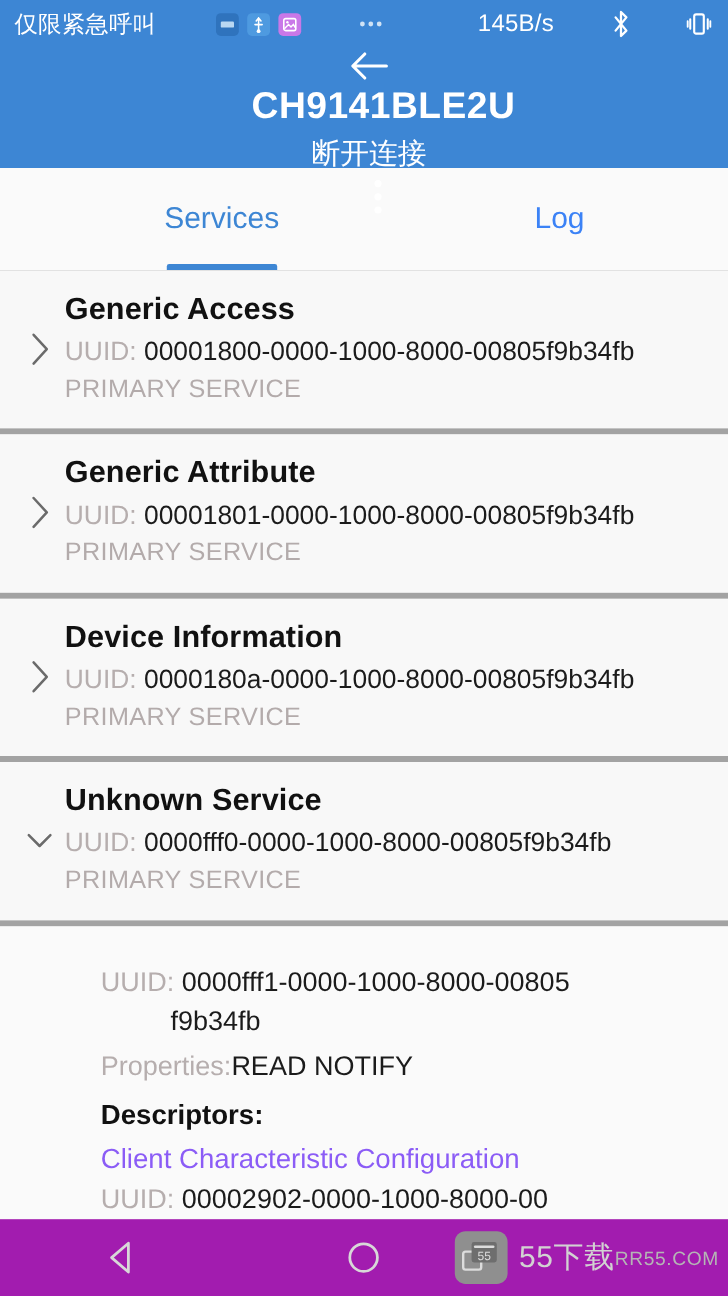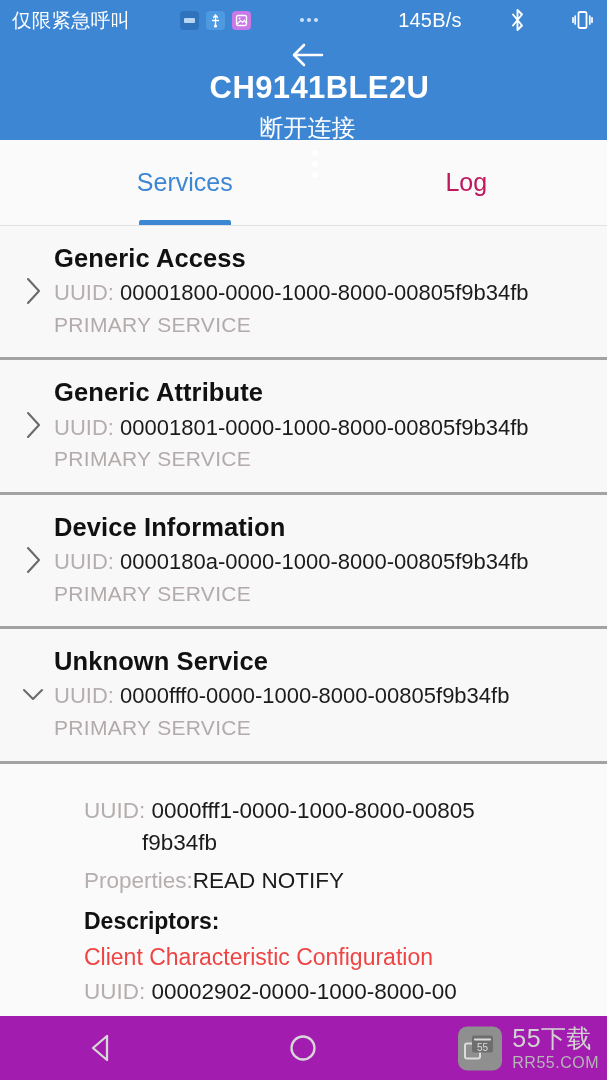--- a/index.html
+++ b/index.html
@@ -62,32 +62,32 @@
   
   .tabs {
     height:86px; background:#fafafa; display:flex;
     border-bottom:1px solid #e2e2e2;
   }
   .tab {
     flex:1 1 0; display:flex; align-items:center; justify-content:center;
     position:relative; font-size:25px;
   }
   .tab.active { color:#3d86d4;margin-left:44px; }
-  .tab.inactive { color:#be185d; }
+  .tab.inactive { color:#3b82f6; }
   .tab.active:after {
     content:""; position:absolute; bottom:0; left:50%; transform:translateX(-50%);
     width:92px; height:5px; background:#3d86d4; border-radius:2px 2px 0 0;
   }
 
   
   .svc-list { background:#f7f7f7; }
   .svc {
     display:flex; align-items:center;
     padding:16px 14px 18px 14px;
-    border-bottom:3px solid #a3a3a3;
+    border-bottom:5px solid #a3a3a3;
     background:#f8f8f8;
   }
   .chev { width:38px; min-width:38px; display:flex; align-items:center; justify-content:center; color:#6b6b6b; }
   .svc-body { flex:1 1 auto; padding-left:2px; }
   .svc-name { font-size:25.5px; font-weight:bold; color:#111; letter-spacing:.1px; line-height:1.3; }
   .svc-uuid { font-size:22px; color:#1b1b1b; line-height:1.45; margin-top:2px; white-space:nowrap; }
   .svc-uuid .lbl { color:#b6aeae; }
   .svc-type { font-size:21px; color:#b3abab; letter-spacing:.3px; line-height:1.4; margin-top:1px; }
 
   
@@ -96,40 +96,40 @@
   }
   .char-head { display:flex; align-items:flex-start; }
   .char-name { font-size:25.5px; font-weight:bold; color:#111; flex:1 1 auto; line-height:1.3; }
   .dl-icon { width:46px; min-width:46px; display:flex; align-items:flex-start; justify-content:center; padding-top:4px; }
   .char-uuid { font-size:22.5px; color:#1b1b1b; line-height:1.45; margin-top:5px; }
   .char-uuid .lbl { color:#b6aeae; }
   .char-uuid .cont { display:block; padding-left:58px; }
   .char-props { font-size:22.5px; color:#1b1b1b; margin-top:5px; line-height:1.45; }
   .char-props .lbl { color:#b6aeae; }
   .char-desc-title { font-size:23px; font-weight:bold; color:#111; margin-top:7px; line-height:1.45; }
-  .desc-name { font-size:23px; color:#ef4444; margin-top:3px; line-height:1.45; }
+  .desc-name { font-size:23px; color:#8b5cf6; margin-top:3px; line-height:1.45; }
   .desc-uuid { font-size:22.5px; color:#1b1b1b; line-height:1.45; margin-top:2px; }
   .desc-uuid .lbl { color:#b6aeae; }
   .desc-uuid .cont { display:block; padding-left:58px; }
 
   
   .navbar {
     position:absolute; left:0; bottom:0; width:607px; height:64px;
     background:#a21caf; display:flex; align-items:center;
   }
   .nav-btn { flex:1 1 0; display:flex; align-items:center; justify-content:center; height:100%; }
   .watermark {
     position:absolute; right:8px; top:50%; transform:translateY(-50%);
     display:flex; align-items:center; gap:10px;
   }
   .wm-logo {
     width:44px; height:44px; border-radius:9px; background:#8f8f8f;
     display:flex; align-items:center; justify-content:center;
   }
-  .wm-text { display:flex; flex-direction:column; line-height:1; }
+  .wm-text { display:flex; flex-direction:row; line-height:1;align-items:center; }
   .wm-main { font-size:25px; color:#d2d2d2; letter-spacing:.5px; }
   .wm-sub { font-size:16px; color:#b5b5b5; letter-spacing:.5px; margin-top:4px; }
 </style>
 </head>
 <body>
 
 <div id="screen">
 
   <div class="statusbar">
     <span class="sb-carrier">仅限紧急呼叫</span>

